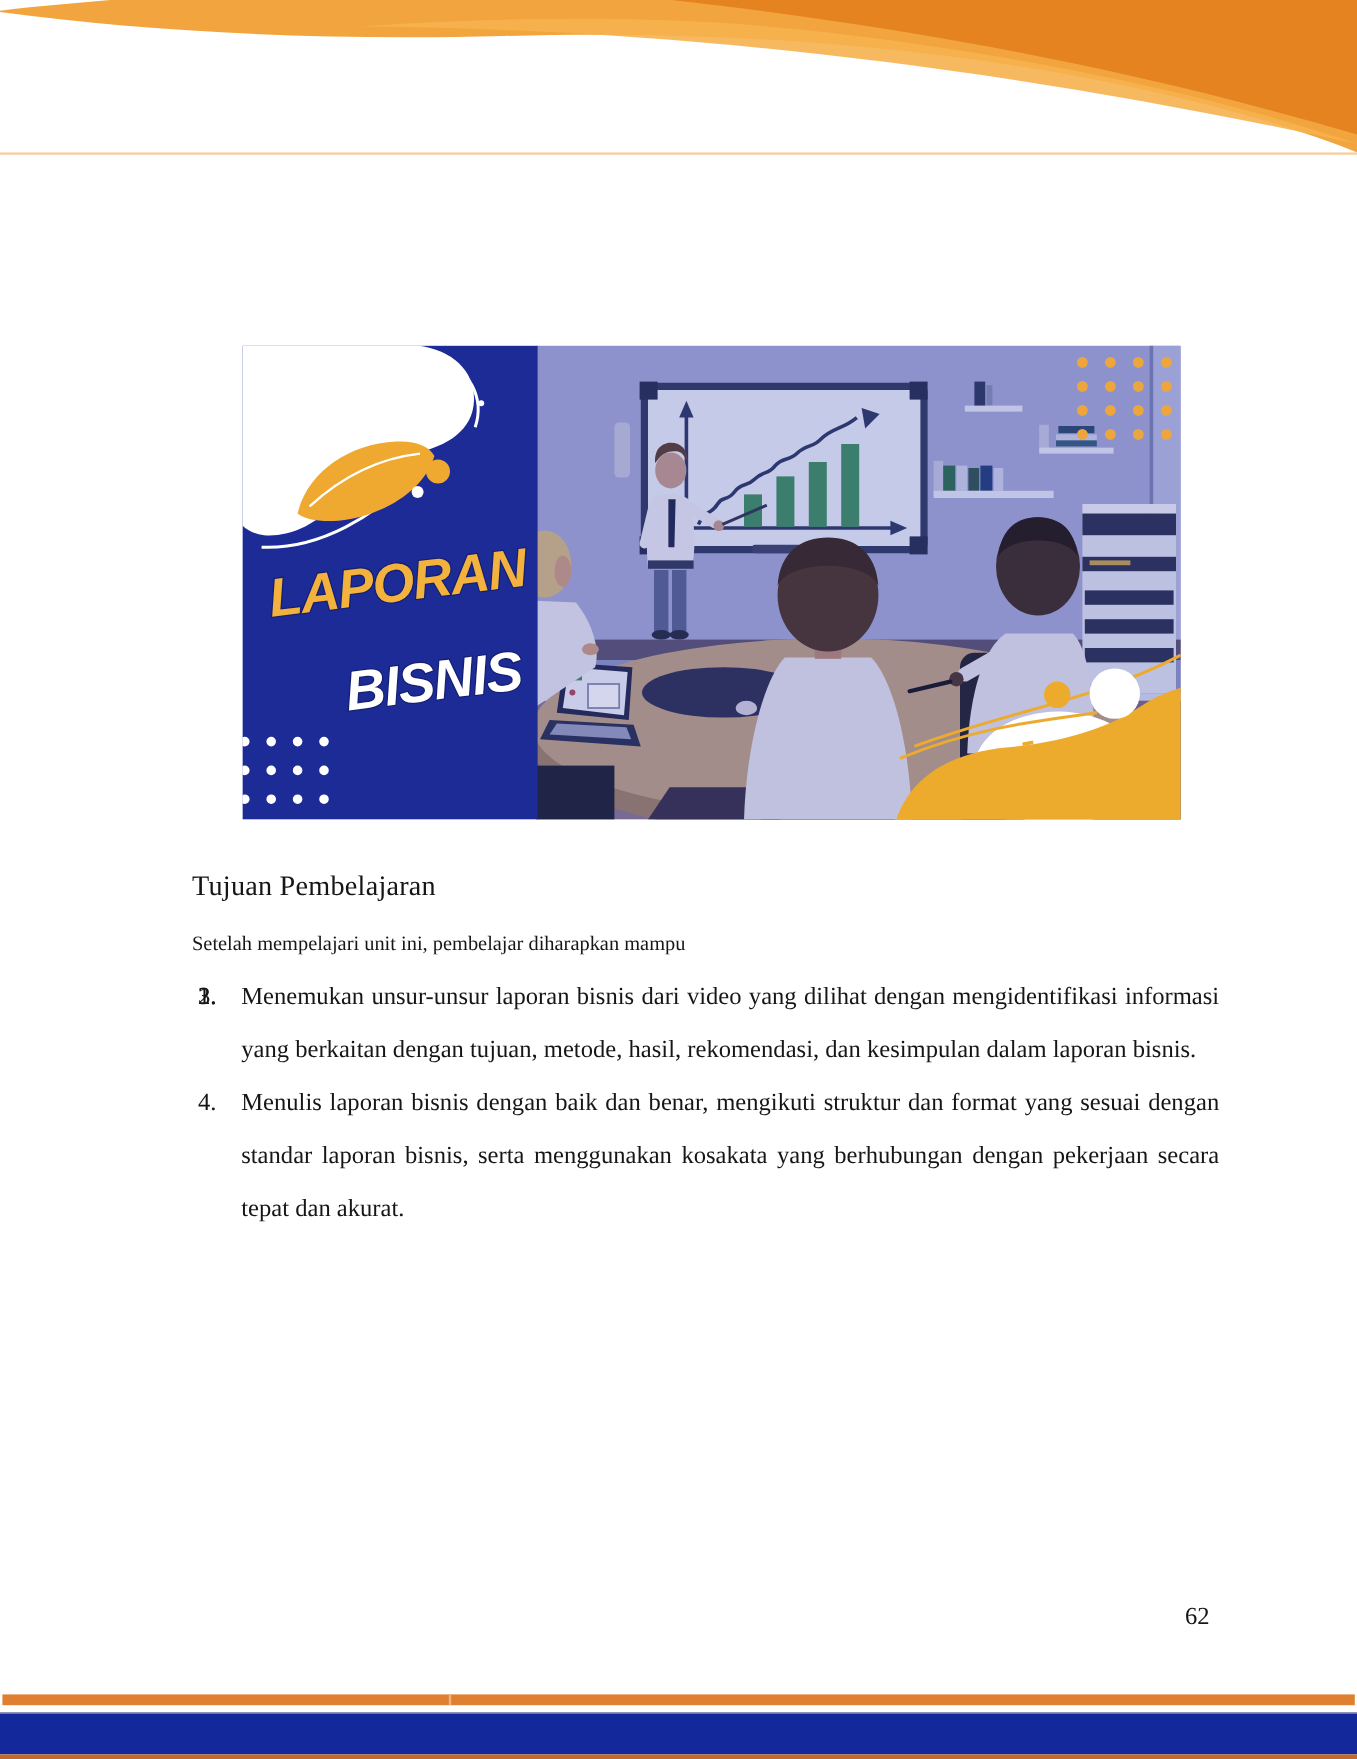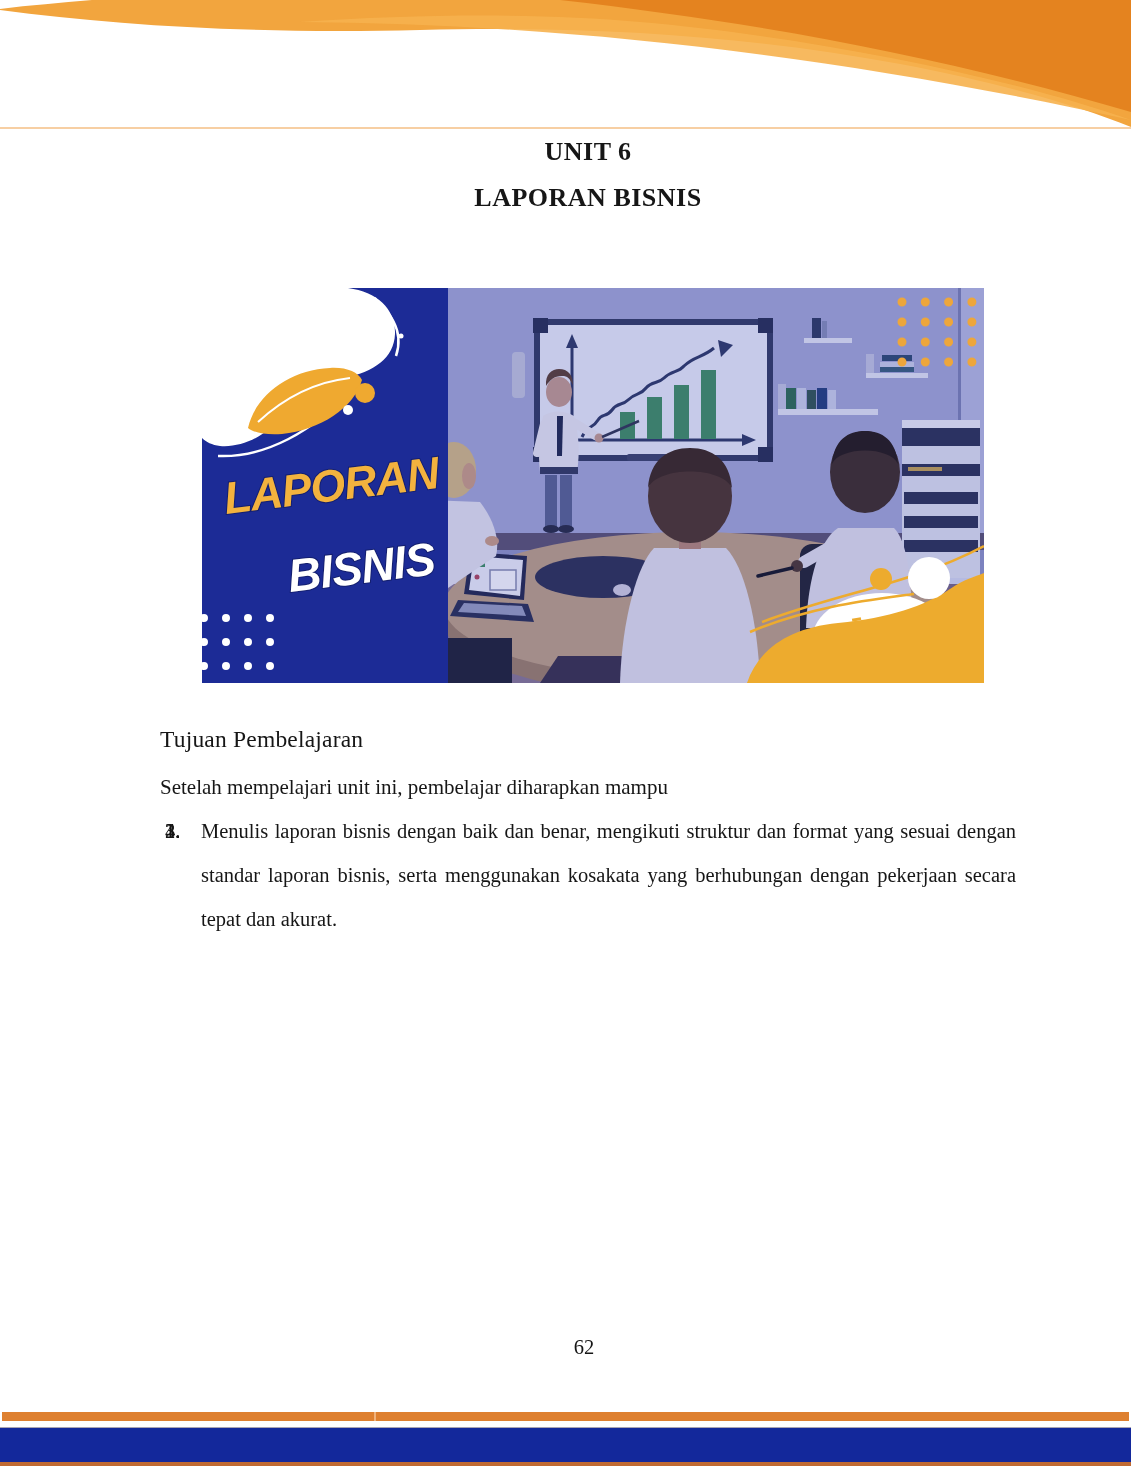--- a/index.html
+++ b/index.html
@@ -13,49 +13,45 @@
   .title-block { position:absolute; top:137px; left:160px; width:856px; text-align:center; }
   .title-line { font-weight:bold; font-size:26px; letter-spacing:0.5px; line-height:30px; }
   .title-line.second { margin-top:16px; }
 
   .hero { position:absolute; top:288px; left:202px; width:782px; height:395px; }
   .hero svg { display:block; }
   .banner-text { font-family:"Liberation Sans","DejaVu Sans",sans-serif; font-weight:bold; font-style:italic; paint-order:stroke; letter-spacing:-1px; }
 
   .objectives { position:absolute; top:726px; left:160px; width:856px; }
   .obj-heading { font-size:23.5px; font-weight:normal; margin:0 0 12px 0; letter-spacing:0.2px; }
-  .obj-intro { font-size:21px; line-height:44px; margin:0; }
+  .obj-intro { font-size:17px; line-height:44px; margin:0; }
   .obj-list { margin:0; padding:0; }
   .obj-item { position:relative; padding-left:41px; font-size:20.5px; line-height:44px; text-align:justify; }
   .obj-num { position:absolute; left:5px; top:0; }
 
-  .page-number { position:absolute; top:1336px; left:160px; width:848px; text-align:center; font-size:20.5px; }
+  .page-number { position:absolute; top:1336px; left:160px; width:848px; text-align:right; font-size:20.5px; }
 
   .footer-orange { position:absolute; top:1412px; left:2px; width:1127px; height:9px; background:#de8030; }
   .footer-seam { position:absolute; top:1412px; left:374px; width:2px; height:9px; background:#f0b27c; }
   .footer-blue { position:absolute; top:1427px; left:0; width:1131px; height:35px; background:#13289b; border-top:1px solid #aaa5b2; box-sizing:border-box; }
   .footer-bottom { position:absolute; top:1462px; left:0; width:1131px; height:4px; background:#c06a32; }
 </style>
 </head>
 <body>
 
 <div class="page">
 
   <svg class="header-svg" width="1131" height="130" viewBox="0 0 1131 130" aria-hidden="true">
     <path d="M0,10 C 120,26 260,34 420,30 C 600,25 760,38 900,64 C 1000,83 1080,106 1131,127 L1131,0 L0,0 Z" fill="#F2A53E"></path>
     <path d="M560,0 C 770,24 945,58 1131,112 L1131,0 Z" fill="#E4831F"></path>
     <path d="M300,22 C 560,24 830,54 1131,120 C 1000,74 800,36 640,22 C 540,13 420,14 300,22 Z" fill="#F6B14E" opacity="0.9"></path>
     <path d="M0,0 L92,0 C 60,3 30,5 0,9 Z" fill="#ffffff"></path>
   </svg>
   <div class="header-rule"></div>
 
-  <div class="title-block">
-    <div class="title-line">UNIT 6</div>
-    <div class="title-line second">LAPORAN BISNIS</div>
-  </div>
 
   <div class="hero">
     <svg width="782" height="395" viewBox="0 0 782 395">
       <defs>
         <clipPath id="photoClip">
             <rect x="245" y="0" width="537" height="395"></rect>
           </clipPath>
       </defs>
 
       <g clip-path="url(#photoClip)">
@@ -237,20 +233,21 @@
     <p class="obj-intro">Setelah mempelajari unit ini, pembelajar diharapkan mampu</p>
     <div class="obj-list">
       <div class="obj-item">
         <span class="obj-num">1.</span>
       </div>
       <div class="obj-item">
         <span class="obj-num">2.</span>
       </div>
       <div class="obj-item">
         <span class="obj-num">3.</span>
+        <span>Menemukan unsur-unsur laporan bisnis dari video yang dilihat dengan mengidentifikasi informasi yang berkaitan dengan tujuan, metode, hasil, rekomendasi, dan kesimpulan dalam laporan bisnis.</span>
       </div>
       <div class="obj-item">
         <span class="obj-num">4.</span>
         <span>Menulis laporan bisnis dengan baik dan benar, mengikuti struktur dan format yang sesuai dengan standar laporan bisnis, serta menggunakan kosakata yang berhubungan dengan pekerjaan secara tepat dan akurat.</span>
       </div>
     </div>
   </div>
 
   <div class="page-number">62</div>
 

